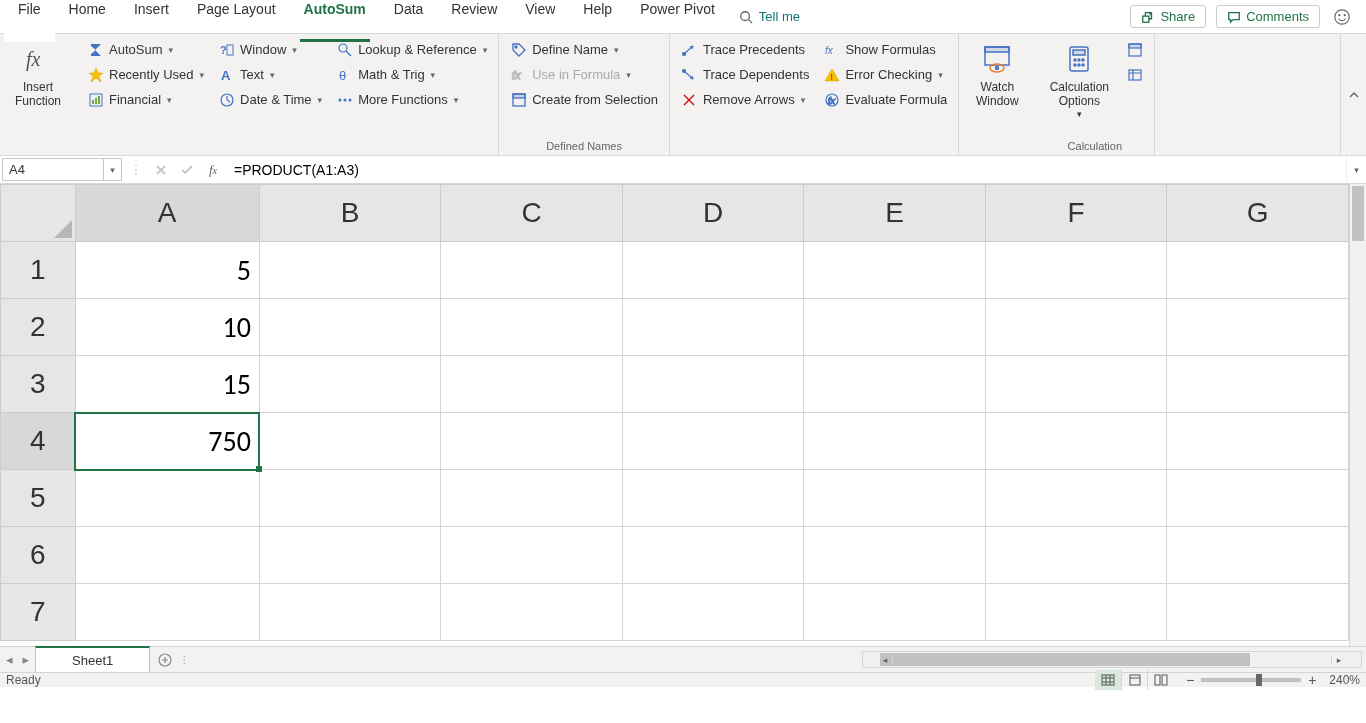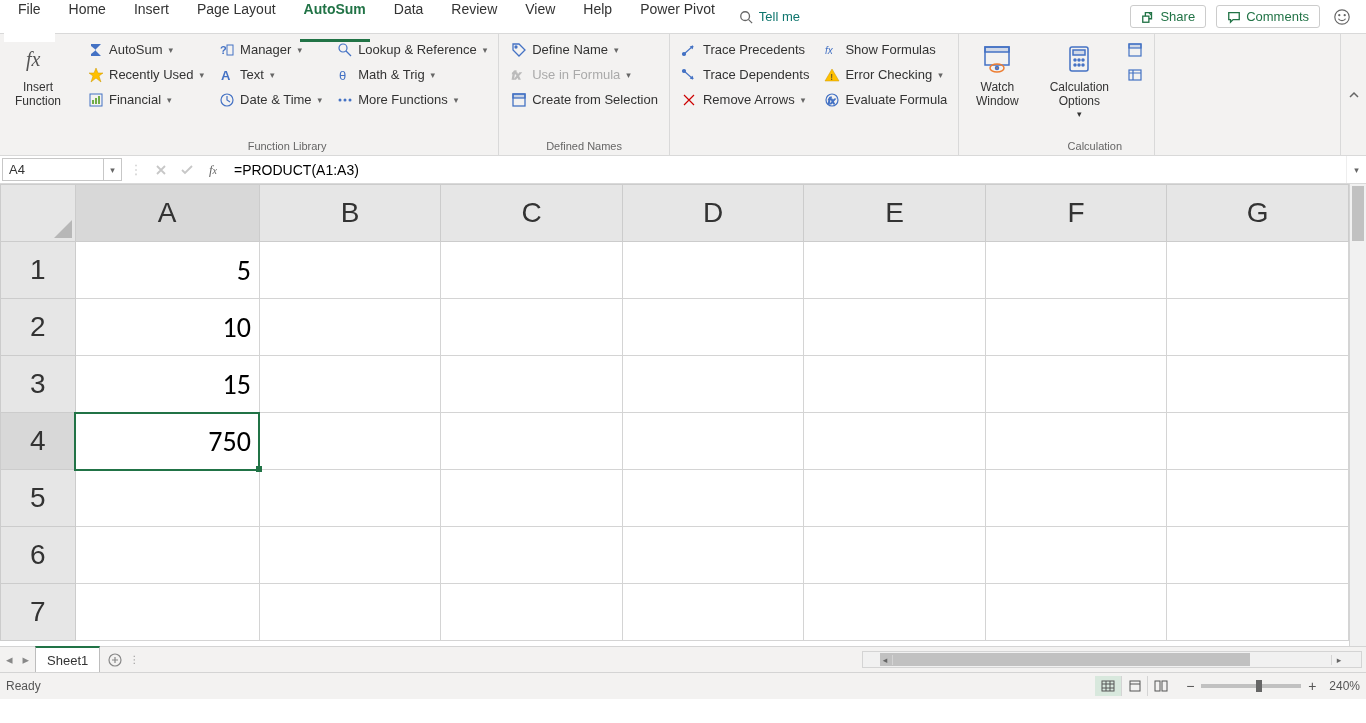--- a/index.html
+++ b/index.html
@@ -207,39 +207,39 @@
   .vscroll .thumb { position:absolute;top:2px;left:2px;right:2px;height:55px;background:#c1c1c1;}
 
   
   .sheettabs {
     height:26px;background:#f3f2f1;border-top:1px solid #d4d4d4;
     display:flex;align-items:stretch;
   }
   .nav-arrows { display:flex;align-items:center;padding:0 6px;gap:10px;color:#888;}
   .stab {
     background:#fff;border:1px solid #bdbdbd;border-bottom:none;border-top:2px solid #217346;
-    padding:0 11px;display:flex;align-items:center;font-size:13px;
+    padding:0 36px;display:flex;align-items:center;font-size:13px;
     margin-top:-1px;
   }
   .addsheet { width:30px;display:flex;align-items:center;justify-content:center;color:#888;cursor:pointer;}
   .hscroll-track {
     margin-left:auto;height:17px;width:500px;background:#f1f1f1;border:1px solid #d4d4d4;
     align-self:center;margin-right:4px;position:relative;display:flex;align-items:center;
   }
   .hscroll-track::before,.hscroll-track::after{
     content:"";width:15px;height:15px;color:#666;display:flex;align-items:center;justify-content:center;font-size:9px;
   }
   .hscroll-thumb { position:absolute;left:17px;top:1px;bottom:1px;width:370px;background:#c1c1c1;}
   .lArr,.rArr{width:15px;text-align:center;color:#666;font-size:9px;z-index:1;}
   .lArr{border-right:1px solid #d4d4d4;} .rArr{border-left:1px solid #d4d4d4;margin-left:auto;}
   .splitter { width:8px;display:flex;align-items:center;justify-content:center;color:#999;font-size:10px;}
 
   
   .status {
-    height:27px;background:#f3f2f1;border-top:1px solid #d4d4d4;
+    height:15px;background:#f3f2f1;border-top:1px solid #d4d4d4;
     display:flex;align-items:center;font-size:12px;padding:0 6px;
     color:#555;
   }
   .views { margin-left:auto;display:flex;align-items:center;gap:0;}
   .viewbtn { width:26px;height:20px;display:flex;align-items:center;justify-content:center;border-left:1px solid #d4d4d4;cursor:pointer;}
   .viewbtn.first{border-left:none;}
   .viewbtn.active{background:#d8e8dd;}
   .zoom { display:flex;align-items:center;gap:4px;margin-left:10px;}
   .zoom-slider { width:100px;height:4px;background:#c1c1c1;position:relative;}
   .zoom-slider .z-thumb{position:absolute;left:55px;top:-4px;width:6px;height:12px;background:#666;}
@@ -344,21 +344,21 @@
           </div>
       </div>
       <div class="col">
         <div class="rb">
             <span class="ric">
               <svg width="16" height="16" viewBox="0 0 16 16">
                 <text x="1" y="12" font-size="11" fill="#4472c4" font-weight="bold">?</text>
                 <rect x="8" y="3" width="6" height="10" fill="none" stroke="#4472c4"></rect>
               </svg>
             </span>
-            <span>Manager</span>
+            <span>Window</span>
             <span class="dd">▾</span>
           </div>
         <div class="rb">
             <span class="ric">
               <svg width="16" height="16" viewBox="0 0 16 16">
                 <text x="2" y="13" font-size="13" fill="#4472c4" font-weight="bold">A</text>
               </svg>
             </span>
             <span>Text</span>
             <span class="dd">▾</span>
@@ -400,21 +400,20 @@
                 <circle cx="3" cy="8" r="1.5" fill="#4472c4"></circle>
                 <circle cx="8" cy="8" r="1.5" fill="#4472c4"></circle>
                 <circle cx="13" cy="8" r="1.5" fill="#4472c4"></circle>
               </svg>
             </span>
             <span>More Functions</span>
             <span class="dd">▾</span>
           </div>
       </div>
     </div>
-    <div class="grp-label">Function Library</div>
   </div>
 
   <div class="grp">
     <div class="grp-body">
       <div class="col">
         <div class="rb">
             <span class="ric">
               <svg width="16" height="16" viewBox="0 0 16 16" fill="none" stroke="#4472c4" stroke-width="1.3">
                 <path d="M2 2h6l6 6-6 6-6-6z"></path>
                 <circle cx="5" cy="5" r="1" fill="#4472c4"></circle>

